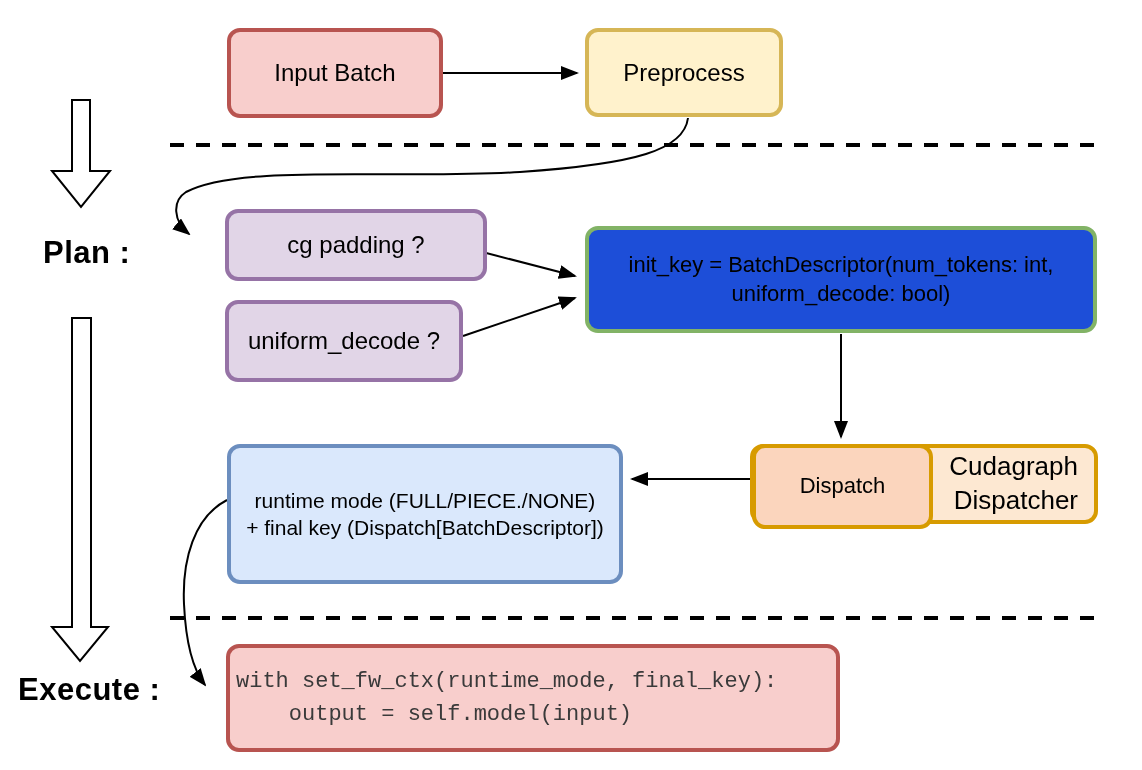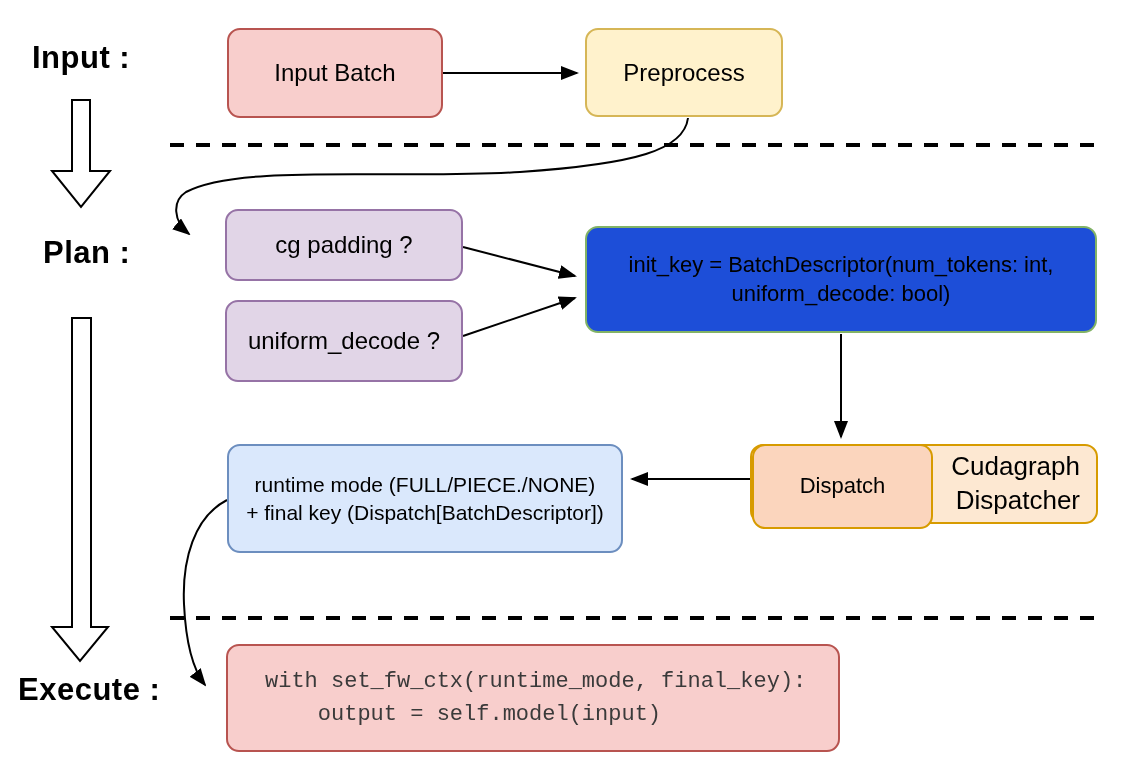--- a/index.html
+++ b/index.html
@@ -23,50 +23,49 @@
     position: absolute;
     z-index: 2;
     font-weight: 700;
     font-size: 31px;
     letter-spacing: 0.5px;
     white-space: nowrap;
   }
   .node {
     position: absolute;
     z-index: 2;
-    border: 2px solid #f97316;
+    border: 4px solid #f97316;
     border-radius: 13px;
     display: flex;
     flex-direction: column;
     align-items: center;
     justify-content: center;
     text-align: center;
     box-sizing: border-box;
     line-height: 1.3;
   }
   .node .line { white-space: nowrap; }
 
   .n-input-batch   { left:227px; top:28px;  width:216px; height:90px;  background:#f8cecc; border-color:#b85450; font-size:24px; }
   .n-preprocess    { left:585px; top:28px;  width:198px; height:89px;  background:#fff2cc; border-color:#d6b656; font-size:24px; }
-  .n-cg-padding    { left:225px; top:209px; width:238px; height:72px;  background:#e1d5e7; border-color:#9673a6; font-size:24px;text-align:right; }
+  .n-cg-padding    { left:225px; top:209px; width:262px; height:72px;  background:#e1d5e7; border-color:#9673a6; font-size:24px;text-align:right; }
   .n-uniform       { left:225px; top:300px; width:238px; height:82px;  background:#e1d5e7; border-color:#9673a6; font-size:24px; }
   .n-init-key      { left:585px; top:226px; width:512px; height:107px; background:#1d4ed8; border-color:#82b366; font-size:22px; }
   .n-cuda-outer    { left:750px; top:444px; width:348px; height:80px; background:#fde8d2; border-color:#d79b00; font-size:26px;
                      align-items:flex-end; padding-right:16px; z-index:2; }
   .n-dispatch      { left:752px; top:444px; width:181px; height:85px;  background:#fbd5bd; border-color:#d79b00; font-size:22px; z-index:3; }
-  .n-runtime       { left:227px; top:444px; width:396px; height:109px; background:#dae8fc; border-color:#6c8ebf; font-size:21px; }
+  .n-runtime       { left:227px; top:444px; width:396px; height:140px; background:#dae8fc; border-color:#6c8ebf; font-size:21px; }
   .n-exec-code     { left:226px; top:644px; width:614px; height:108px; background:#f8cecc; border-color:#b85450;
                      align-items:flex-start; padding-left:6px; }
   .n-exec-code .code {
     font-family: "Liberation Mono", "DejaVu Sans Mono", monospace;
     font-size: 22px;
     line-height: 33px;
     color: #3a3a3a;
     white-space: pre;
-    margin-left: 31px;
   }
 </style>
 </head>
 <body>
 
 <div class="canvas">
 
   <svg class="edges" viewBox="0 0 1142 770">
     <defs>
       <marker id="arrow" markerUnits="userSpaceOnUse" markerWidth="18" markerHeight="14" refX="16" refY="7" orient="auto">
@@ -88,21 +87,20 @@
     <path d="M 841 334 L 841 437" stroke="#000" stroke-width="2" fill="none" marker-end="url(#arrow)"></path>
 
     <path d="M 750 479 L 632 479" stroke="#000" stroke-width="2" fill="none" marker-end="url(#arrow)"></path>
 
     <path d="M 227 500 C 194 517, 182 560, 184 604 C 186 647, 194 671, 205 685" stroke="#000" stroke-width="2" fill="none" marker-end="url(#arrow)"></path>
 
     <polygon points="72,100 90,100 90,171 110,171 81,207 52,171 72,171" fill="#ffffff" stroke="#000" stroke-width="2"></polygon>
     <polygon points="72,318 91,318 91,627 108,627 80,661 52,627 72,627" fill="#ffffff" stroke="#000" stroke-width="2"></polygon>
   </svg>
 
-  <div class="stage-label" style="left:32px; top:40px;">Input :</div>
   <div class="stage-label" style="left:43px; top:235px;text-align:right;">Plan :</div>
   <div class="stage-label" style="left:18px; top:672px;">Execute :</div>
 
   <div class="node n-input-batch">
     <span class="line">Input Batch</span>
   </div>
 
   <div class="node n-preprocess">
     <span class="line">Preprocess</span>
   </div>

